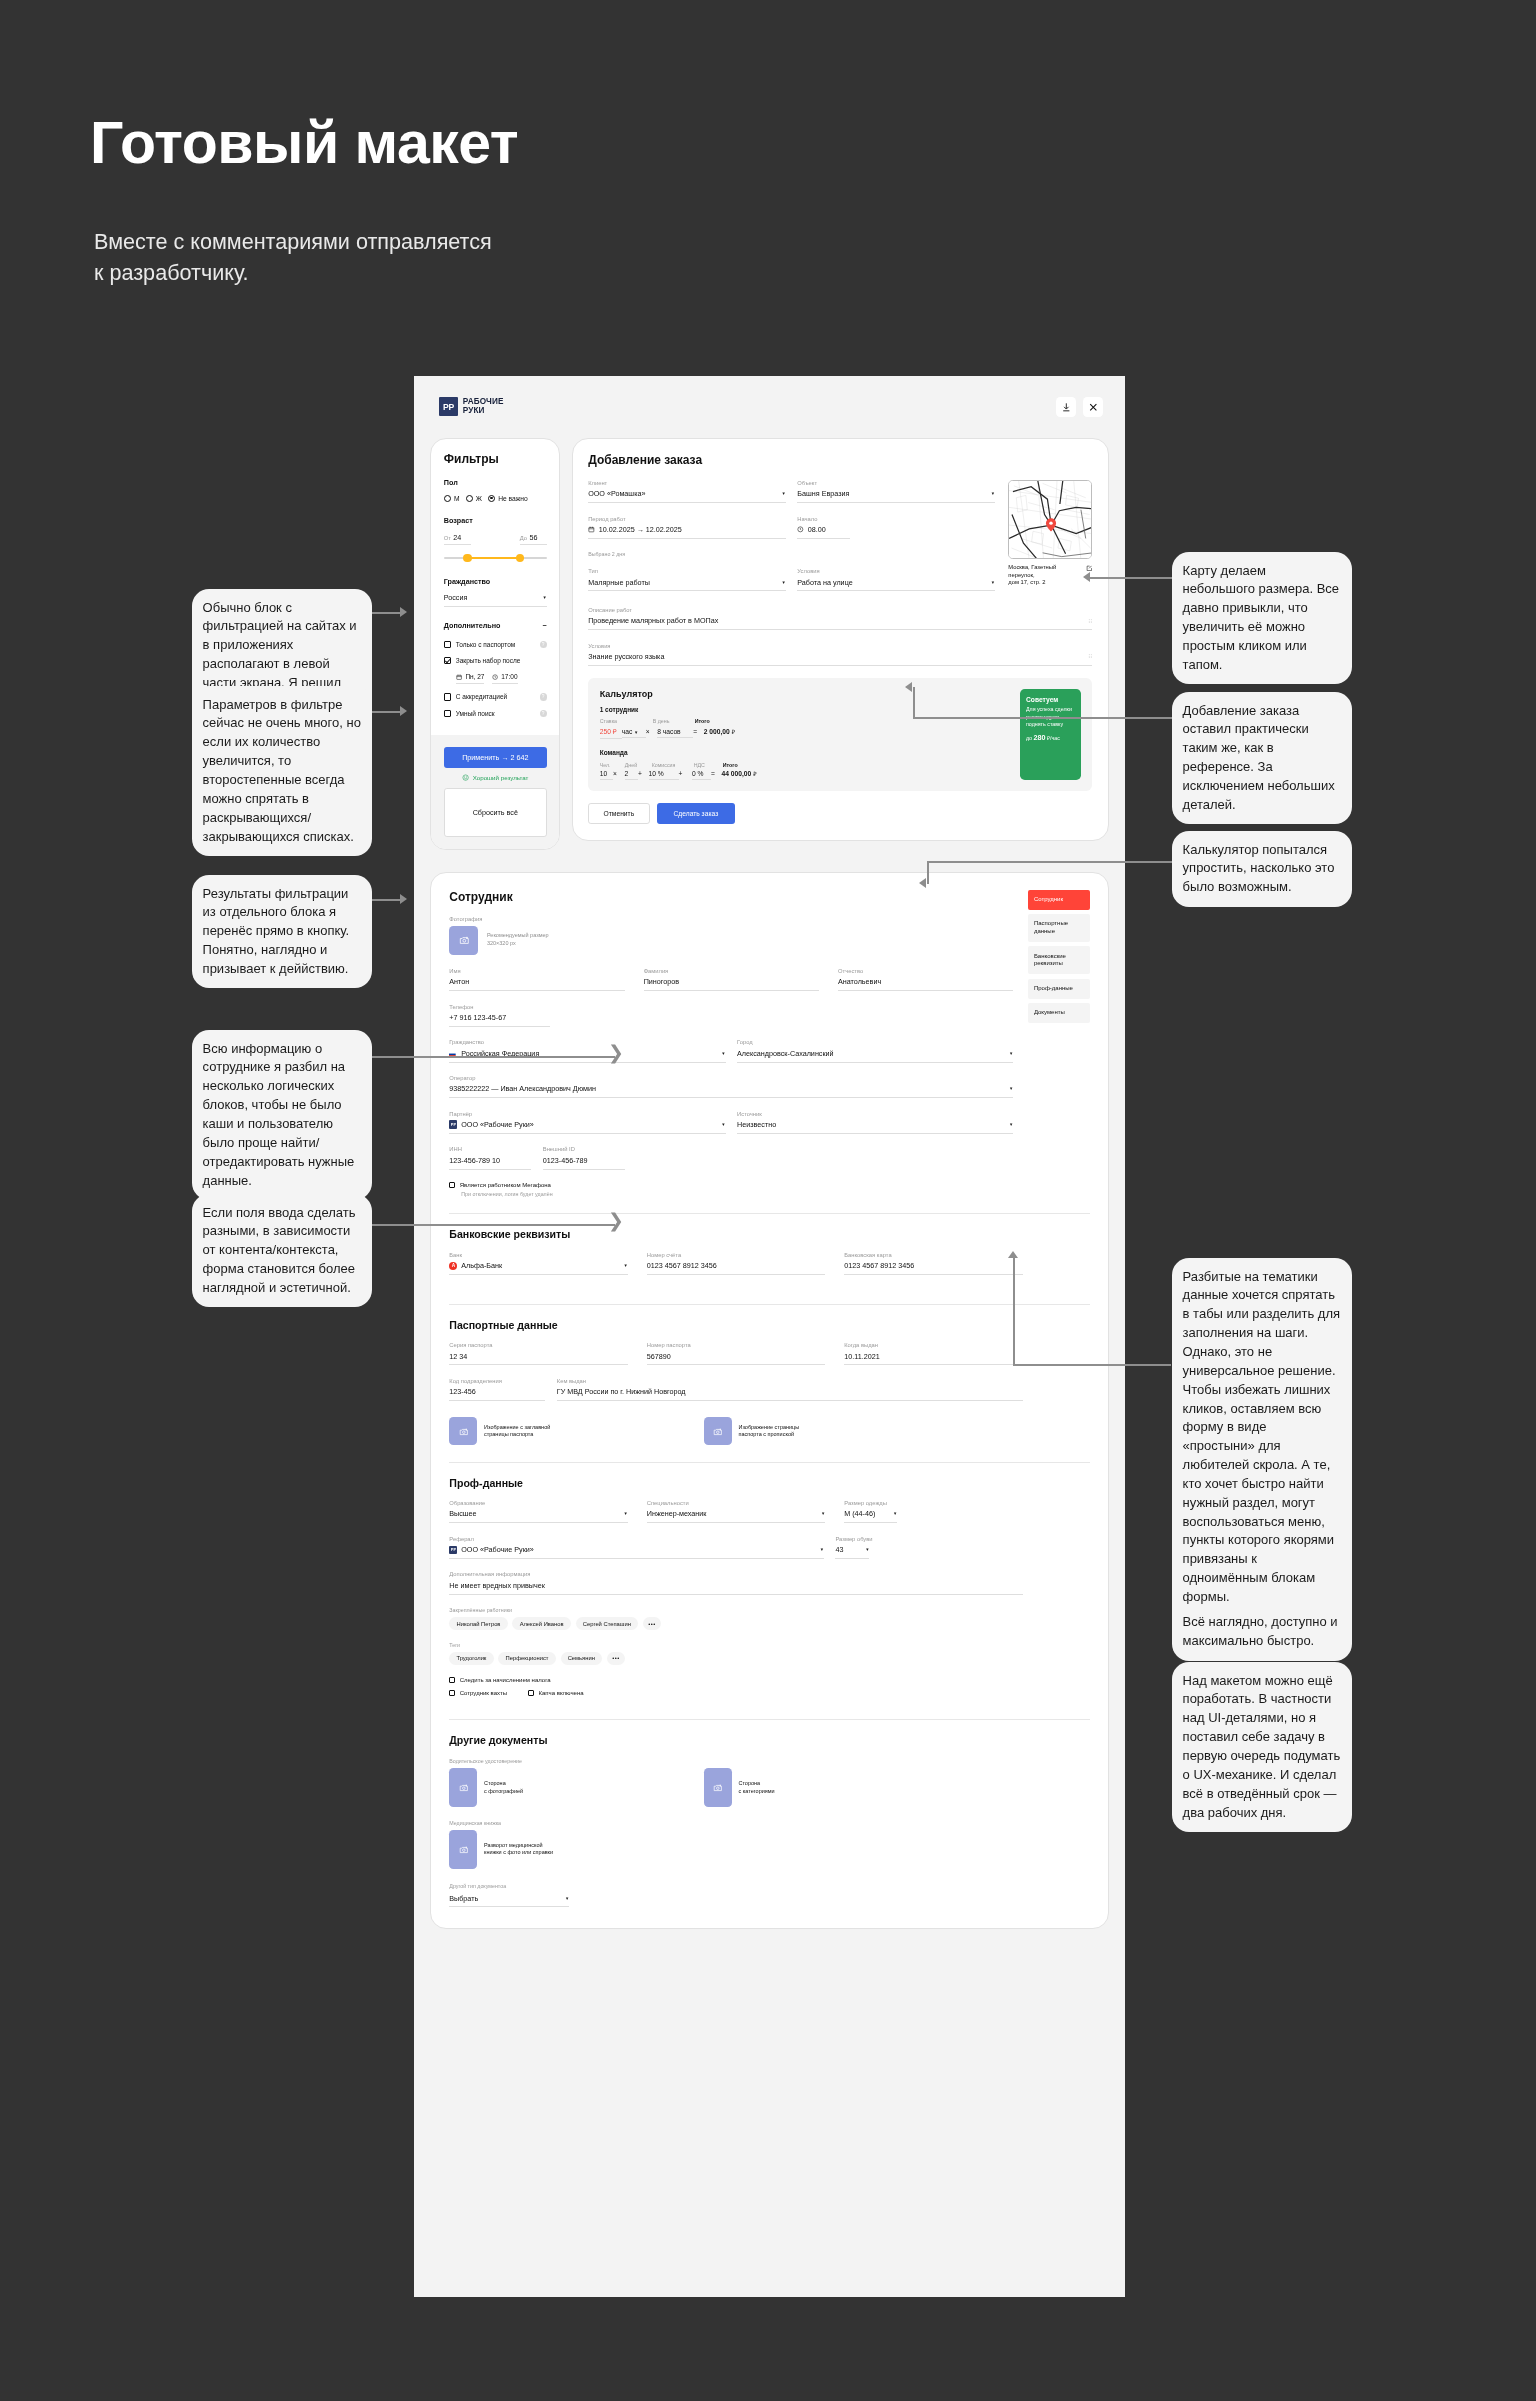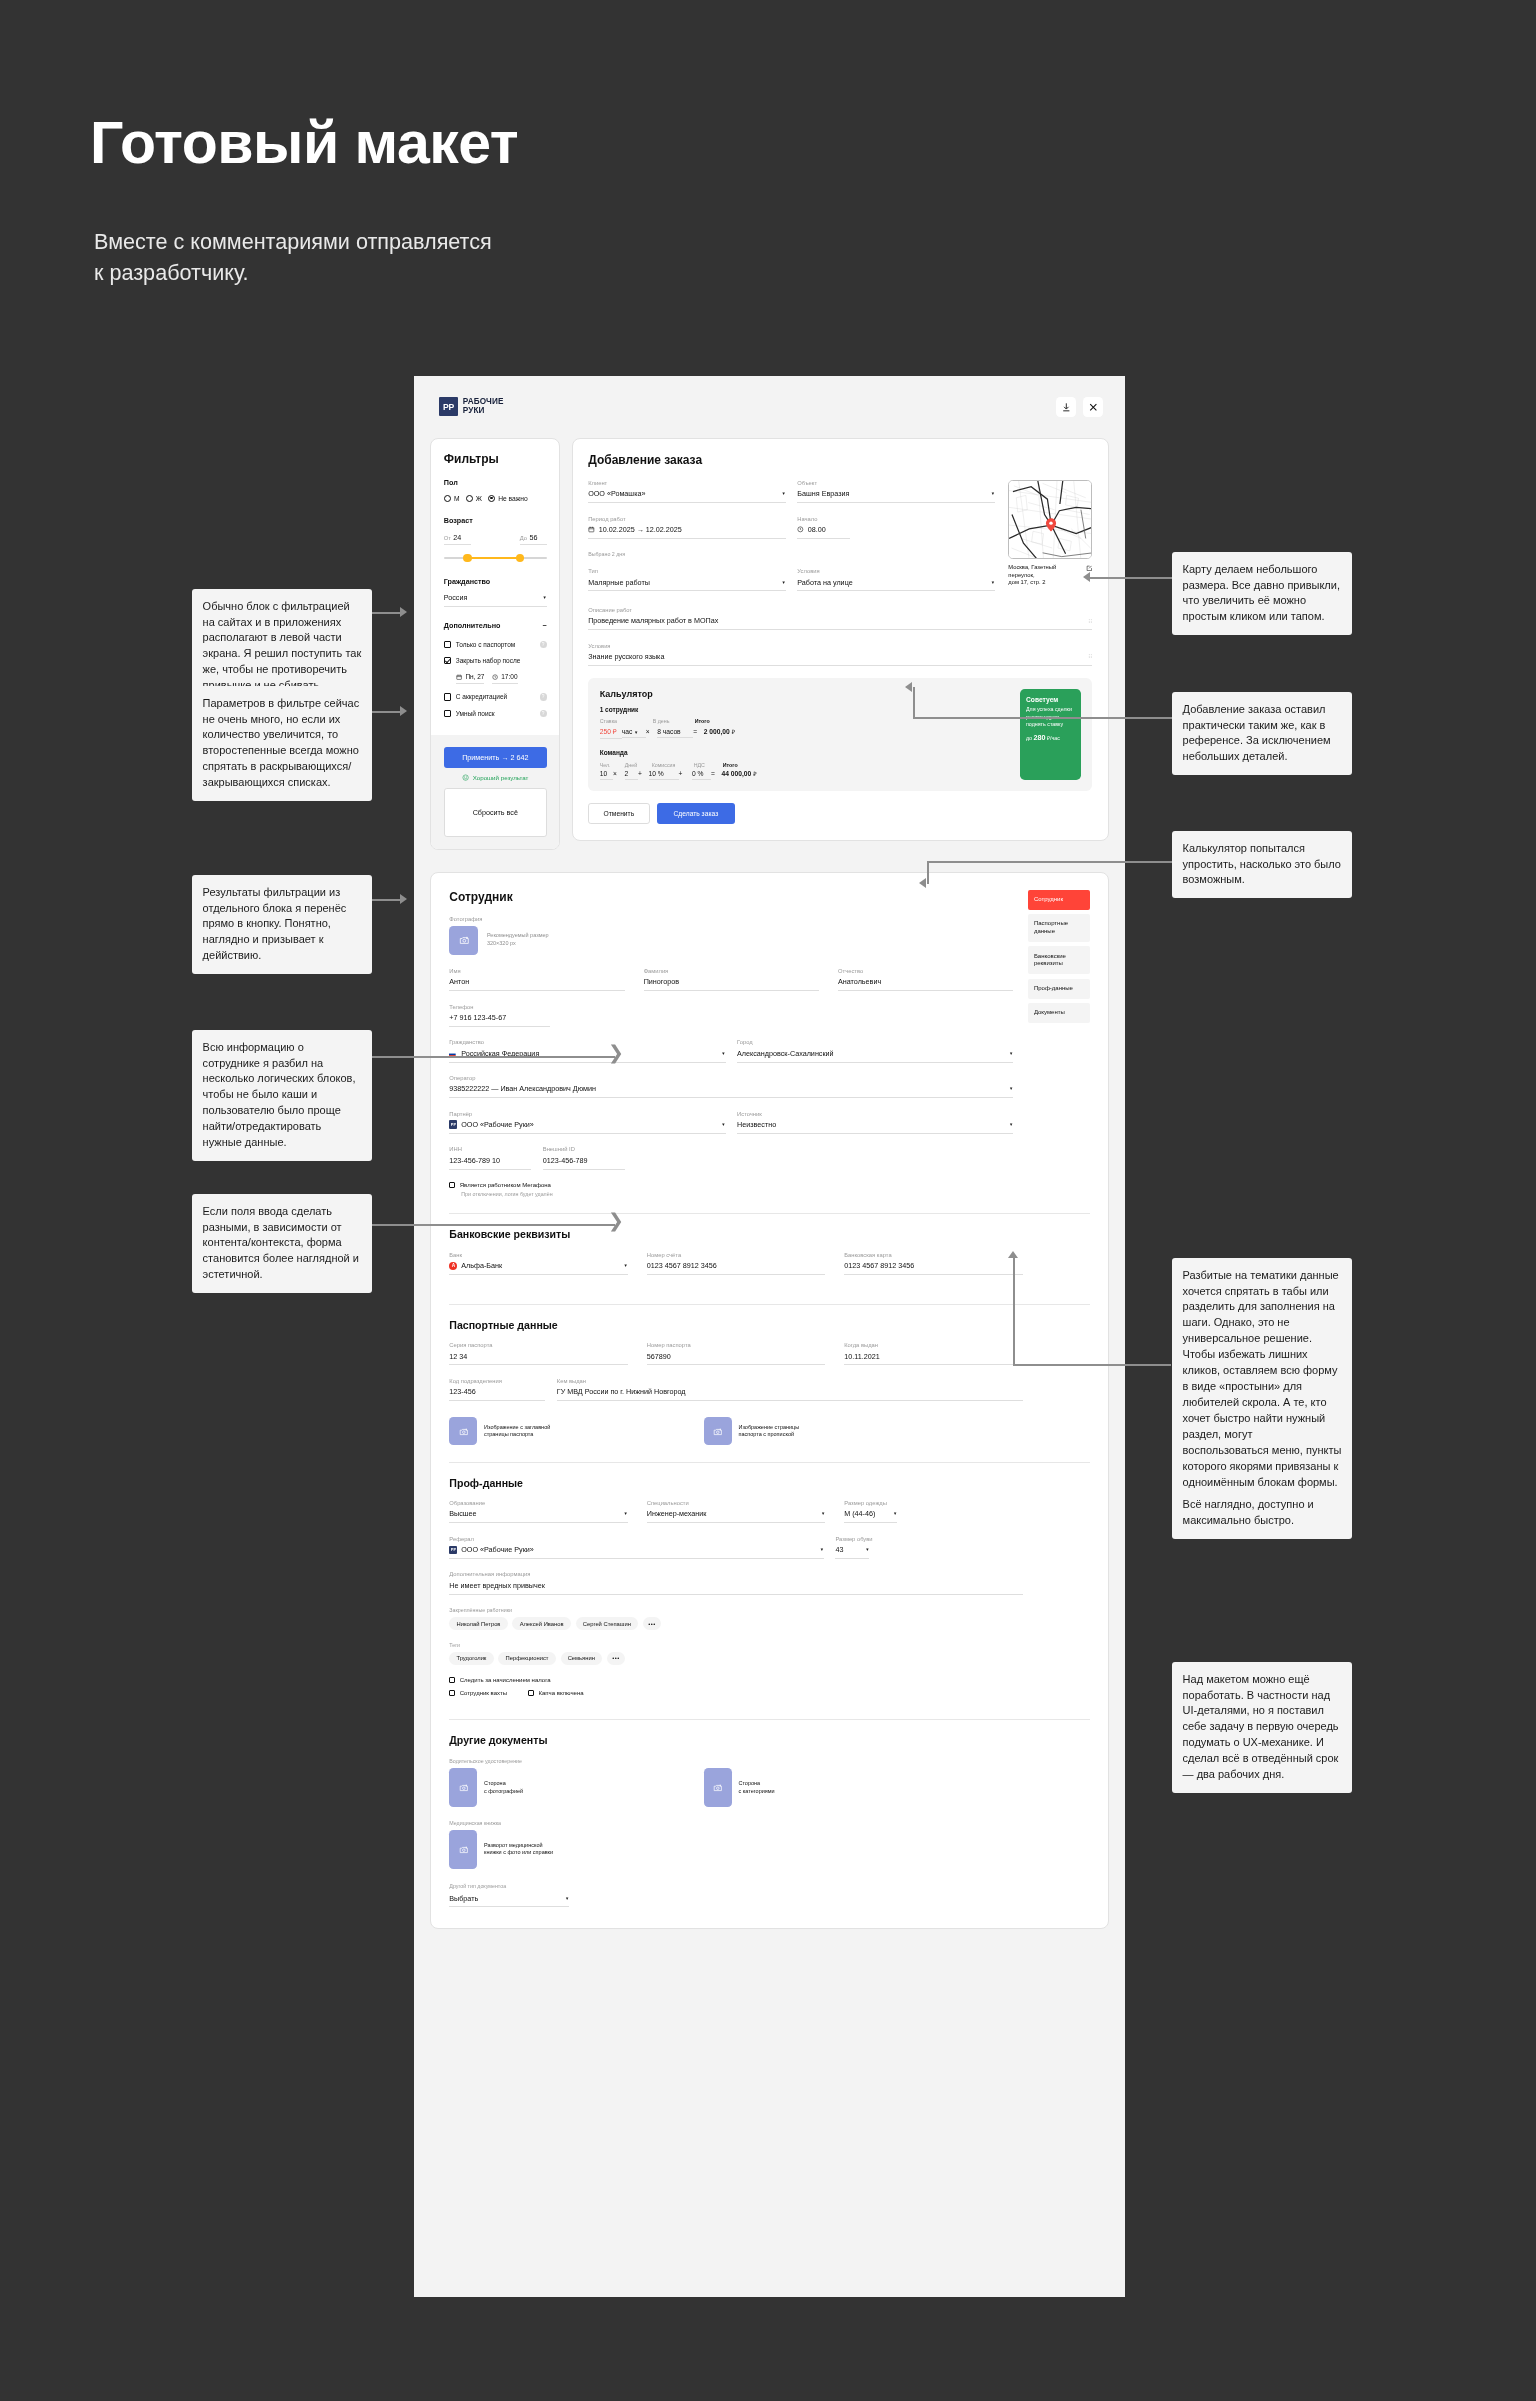--- a/index.html
+++ b/index.html
@@ -47,21 +47,21 @@
   }
   .hdr-actions{position:absolute;right:22px;top:21px;display:flex;gap:6.7px;}
   .hdr-btn{
     width:20px;height:20px;border-radius:4.3px;background:#ffffff;
     display:flex;align-items:center;justify-content:center;cursor:pointer;
   }
   .hdr-btn svg{width:10.6px;height:10.6px;}
 
   
   .card{
-    background:#fff;border:0.5px solid #e2e2e2;border-radius:8px;
+    background:#fff;border:0.5px solid #e2e2e2;border-radius:16px;
   }
 
   .row-main{ display:flex; gap:11.5px; padding:0 16.3px; align-items:flex-start;}
 
   
   .filters{ width:130px; flex:0 0 130px; overflow:hidden;}
   .filters-body{padding:12.5px 12.5px 9.6px 12.5px;}
   .filters-title{font-size:12px;font-weight:700;color:#111;margin-bottom:12.5px;}
   .f-group-label{font-size:7.2px;font-weight:700;color:#111;margin-bottom:7.7px;}
   .radio-row{display:flex;align-items:center;gap:6.2px;margin-bottom:14.4px;}
@@ -183,22 +183,22 @@
   .chips{display:flex;gap:4.8px;flex-wrap:wrap;align-items:center;margin-bottom:2.9px;}
   .chip{background:#f4f4f4;border-radius:7.7px;padding:3.4px 7.2px;font-size:5.8px;color:#111;cursor:pointer;}
   .chip.more{padding:3.4px 5.3px;letter-spacing:0.5px;}
   .mini-cap{font-size:5.3px;color:#9a9a9a;margin-bottom:4.3px;}
   .chk-plain{display:flex;align-items:center;gap:4.3px;font-size:6px;color:#111;margin-bottom:6.7px;}
   .chk-plain .chk{width:6.2px;height:6.2px;flex:0 0 6.2px;}
   .chk-inline{display:flex;gap:21px;}
 
   
   .callout{
-    position:absolute;background:#f4f4f4;border-radius:3px;
-    padding:9.6px 10.6px;font-size:11px;line-height:1.45;color:#1b1b1b;
+    position:absolute;background:#f4f4f4;border-radius:17px;
+    padding:9.6px 10.6px;font-size:13px;line-height:1.45;color:#1b1b1b;
   }
   .callout p + p{margin-top:6.7px;}
   .lead{position:absolute;background:#8e8e8e;height:1.9px;}
   .lead-v{position:absolute;background:#8e8e8e;width:1.9px;}
   .arrow-head{position:absolute;width:0;height:0;}
   .ah-right{border-top:5.3px solid transparent;border-bottom:5.3px solid transparent;border-left:7.7px solid #8e8e8e;}
   .ah-left{border-top:5.3px solid transparent;border-bottom:5.3px solid transparent;border-right:7.7px solid #8e8e8e;}
   .ah-up{border-left:5.3px solid transparent;border-right:5.3px solid transparent;border-bottom:7.7px solid #8e8e8e;}
   .chev{position:absolute;color:#8e8e8e;font-size:19px;line-height:1;}
 </style>

